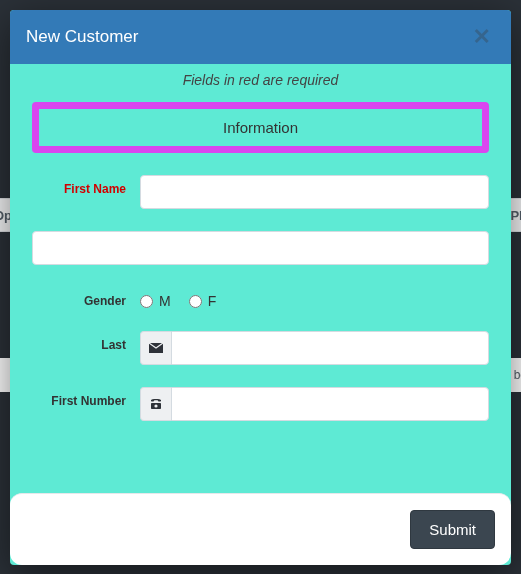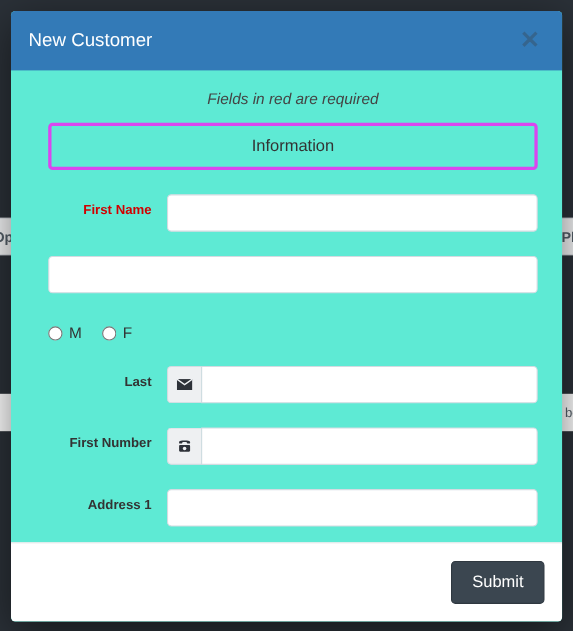--- a/index.html
+++ b/index.html
@@ -10,42 +10,42 @@
   .bg-row .r { position: absolute; right: -6px; }
   .bg-row2 { position: absolute; left: 0; right: 0; top: 358px; height: 34px; background: #ffffff; color: #55606a; font-size: 12px; display: flex; align-items: center; }
   .bg-row2 .r { position: absolute; right: -6px; }
 
   .modal { position: absolute; left: 10px; top: 10px; width: 501px; height: 555px; background: #5eead4; border-radius: 4px; box-shadow: 0 10px 40px rgba(0,0,0,0.5); overflow: hidden; display: flex; flex-direction: column; }
   .modal-header { background: #337ab7; color: #fff; height: 54px; display: flex; align-items: center; padding: 0 16px; flex: 0 0 auto; }
   .modal-header h3 { font-size: 17px; font-weight: 400; flex: 1; }
   .modal-header .close { color: #3b3f44; opacity: 0.35; font-size: 22px; font-weight: 700; cursor: pointer; line-height: 1; padding: 4px; }
 
   .modal-body-wrap { flex: 1 1 auto; position: relative; overflow: hidden; }
-  .modal-scroll { position: absolute; inset: 0; overflow-y: scroll; padding: 18px 22px 10px 22px; margin-left: 12px; }
+  .modal-scroll { position: absolute; inset: 0; overflow-y: scroll; padding: 8px 22px 10px 22px; }
   .modal-scroll::-webkit-scrollbar { width: 14px; }
   .modal-scroll::-webkit-scrollbar-track { background: #f0f0f0; border-left: 1px solid #e3e3e3; }
   .modal-scroll::-webkit-scrollbar-thumb { background: #c3c6c9; border: 3px solid #f0f0f0; border-radius: 7px; }
 
   .hint { text-align: center; font-style: italic; color: #444; font-size: 14px; margin-bottom: 14px; }
-  .tab-card { border: 3px solid #d946ef; border-radius: 4px; margin-bottom: 22px; }
+  .tab-card { border: 7px solid #d946ef; border-radius: 4px; margin-bottom: 22px; }
   .tab-card .tab { text-align: center; padding: 10px 0; font-size: 15px; color: #333; }
 
   .form-row { display: flex; align-items: flex-start; margin-bottom: 22px; }
   .form-label { width: 108px; padding-right: 14px; text-align: right; font-size: 12px; font-weight: 700; color: #333; padding-top: 7px; line-height: 1.2; }
   .form-label.req { color: #d10000; }
   .form-control-area { flex: 1; }
   .text-input { width: 100%; height: 34px; border: 1px solid #d4dbe1; border-radius: 4px; padding: 0 10px; font-size: 14px; color: #333; background: #fff; }
   .radio-group { display: flex; align-items: center; gap: 18px; padding-top: 6px; font-size: 14px; color: #333; }
   .radio-group label { display: flex; align-items: center; gap: 6px; cursor: pointer; }
   .radio-group input { cursor: pointer; }
   .input-group { display: flex; }
   .input-addon { width: 34px; height: 34px; background: #eef0f2; border: 1px solid #d4dbe1; border-right: none; border-radius: 4px 0 0 4px; display: flex; align-items: center; justify-content: center; color: #2e3239; }
   .input-group .text-input { border-radius: 0 4px 4px 0; }
 
-  .modal-footer { flex: 0 0 auto; border-top: 1px solid #e5e8eb; padding: 16px; display: flex; justify-content: flex-end; background: #fff; }
+  .modal-footer { flex: 0 0 auto; border-top: 1px solid #e5e8eb; padding: 16px; display: flex; justify-content: flex-end; background: #fff; border-radius: 12px; }
   .btn-submit { background: #3b4650; color: #fff; border: 1px solid #2f3840; border-radius: 4px; padding: 10px 18px; font-size: 15px; cursor: pointer; }
 
   svg { display: block; }
 </style>
 </head>
 <body>
 
 <div class="backdrop">
   <div class="bg-row">
     <span class="l">Op</span>
@@ -78,20 +78,21 @@
         </div>
       </div>
 
       <div class="form-row">
         <div class="form-control-area">
           <input class="text-input" type="text" value="" style="">
         </div>
       </div>
 
       <div class="form-row">
+        <div class="form-label">Gender</div>
         <div class="form-control-area">
           <div class="radio-group">
             <label>
               <input type="radio" name="gender" style="">
               <span>M</span>
             </label>
             <label>
               <input type="radio" name="gender" style="">
               <span>F</span>
             </label>
@@ -123,26 +124,20 @@
               <svg width="14" height="12" viewBox="0 0 14 12">
                   <path fill="#2e3239" d="M2 2 C2 0.5 12 0.5 12 2 L12 3 C12 3.6 11 3.6 10 3.6 C9.4 3.6 9 3 9 2.4 C8 2.1 6 2.1 5 2.4 C5 3 4.6 3.6 4 3.6 C3 3.6 2 3.6 2 3 Z M3 5 L11 5 C11.6 5 12 5.4 12 6 L12 10 C12 10.6 11.6 11 11 11 L3 11 C2.4 11 2 10.6 2 10 L2 6 C2 5.4 2.4 5 3 5 Z"></path>
                   <circle cx="7" cy="8" r="1.6" fill="#eef0f2"></circle>
                 </svg>
             </span>
             <input class="text-input" type="text" value="" style="">
           </div>
         </div>
       </div>
 
-      <div class="form-row">
-        <div class="form-label">Address 1</div>
-        <div class="form-control-area">
-          <input class="text-input" type="text" value="" style="">
-        </div>
-      </div>
 
     </div>
   </div>
 
   <div class="modal-footer">
     <button class="btn-submit">Submit</button>
   </div>
 </div>
 
 </body></html>

